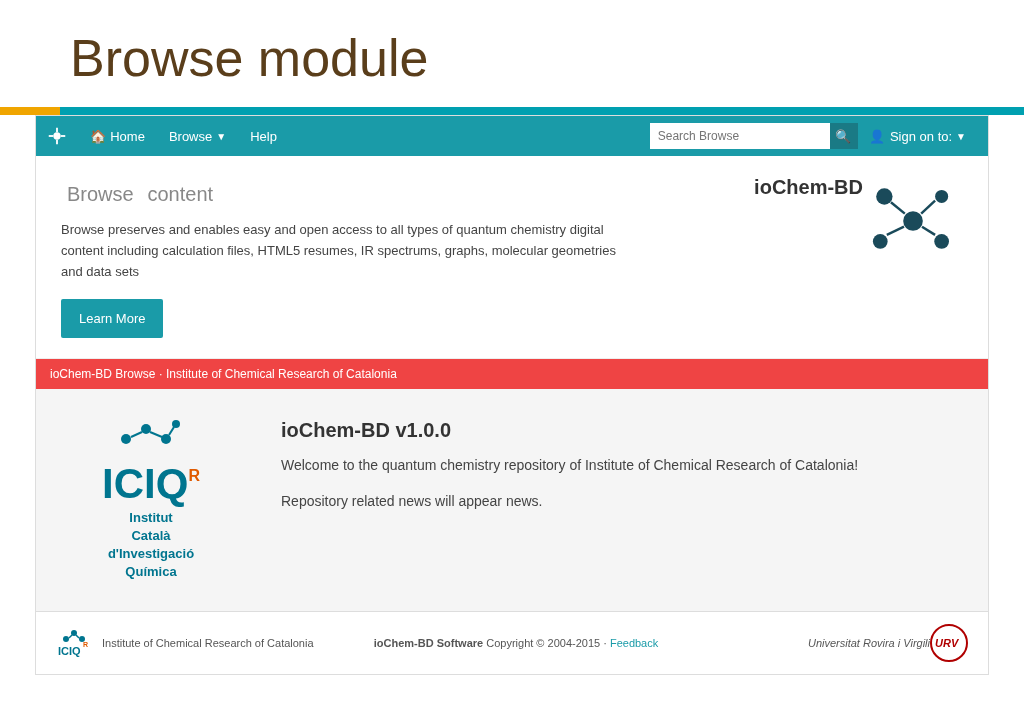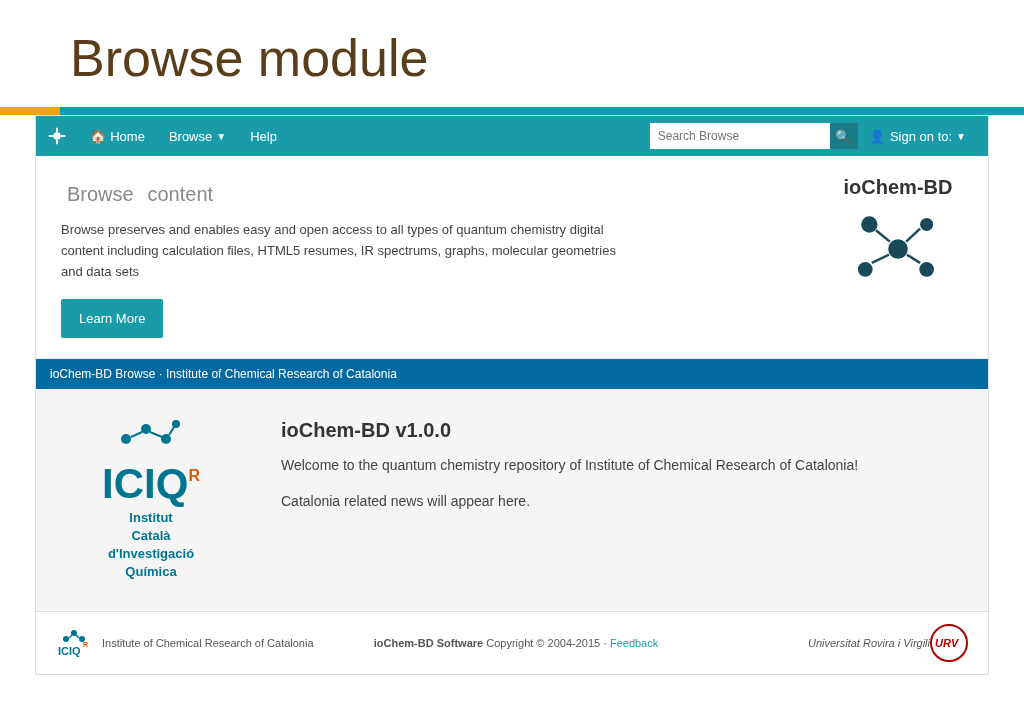--- a/index.html
+++ b/index.html
@@ -136,39 +136,38 @@
       border: none;
       padding: 12px 18px;
       font-size: 13px;
       cursor: pointer;
       border-radius: 2px;
     }
 
     
     .hero-logo {
       display: flex;
-      flex-direction: column;
-      align-items: center;
+      align-items: flex-start;
       margin-left: 30px;
       min-width: 130px;
     }
     .hero-logo-text {
       font-size: 20px;
       font-weight: bold;
       color: #333;
       margin-bottom: 5px;
     }
     .molecule-svg {
       width: 100px;
       height: 90px;
     }
 
     
     .green-banner {
-      background: #0369a1;
+      background: #ef4444;
       color: #fff;
       font-size: 12px;
       padding: 8px 14px;
       display: flex;
       align-items: center;
       gap: 6px;
     }
 
     
     .main-content {
@@ -376,21 +375,21 @@
         <div class="iciq-sub-text" style="white-space:pre-line;">Institut
 Català
 d'Investigació
 Química</div>
       </div>
     </div>
 
     <div class="news-content">
       <h2 class="news-title">ioChem-BD v1.0.0</h2>
       <p class="news-text">Welcome to the quantum chemistry repository of Institute of Chemical Research of Catalonia!</p>
-      <p class="news-text">Catalonia related news will appear here.</p>
+      <p class="news-text">Repository related news will appear news.</p>
     </div>
   </div>
 
   <div class="footer">
     <div class="footer-left">
 
       <div class="footer-iciq-logo">
         <svg width="36" height="36" viewBox="0 0 36 36" xmlns="http://www.w3.org/2000/svg">
           <circle cx="10" cy="14" r="3" fill="#00758f"></circle>
           <circle cx="18" cy="8" r="3" fill="#00758f"></circle>

